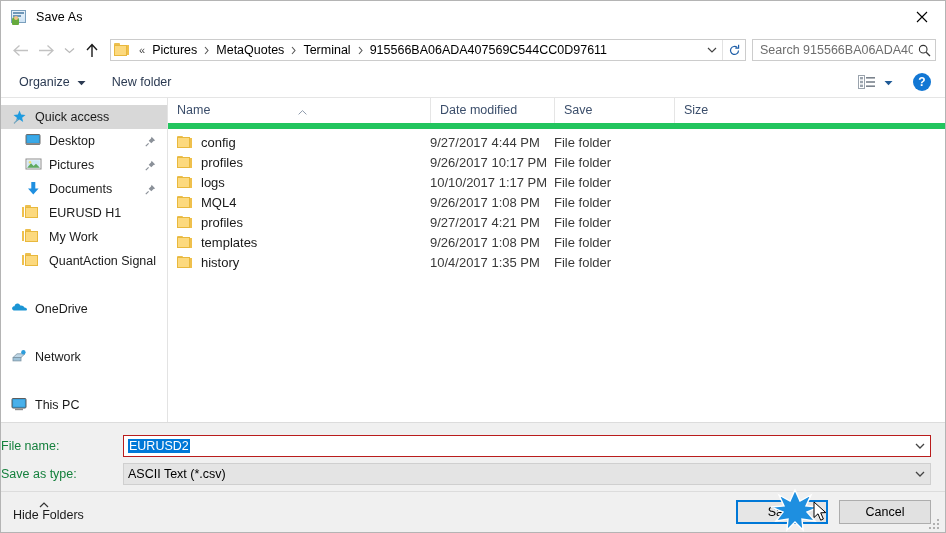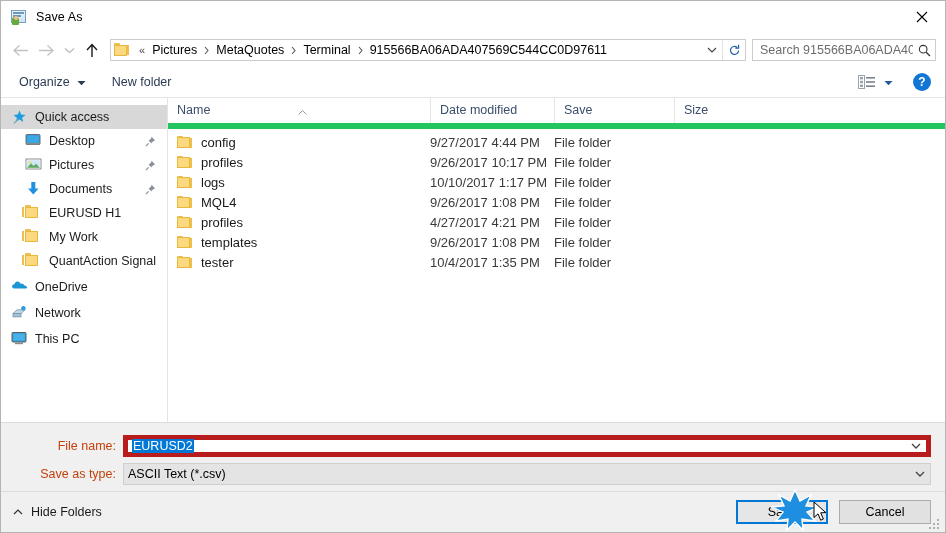--- a/index.html
+++ b/index.html
@@ -241,21 +241,21 @@
     display: flex;
     align-items: center;
     font-size: 12.5px;
     color: #1a1a1a;
     padding-left: 10px;
     box-sizing: border-box;
     white-space: nowrap;
   }
   .side-item.indent { padding-left: 24px; }
   .side-item.selected { background: #d8d8d8; }
-  .side-item.group { margin-top: 2px; }
+  .side-item.group { margin-top: 24px; }
   .side-ico {
     width: 17px; height: 16px;
     margin-right: 7px;
     flex: none;
     position: relative;
   }
   .side-label { flex: 1 1 auto; overflow: hidden; }
   .pin {
     width: 14px;
     flex: none;
@@ -369,37 +369,36 @@
   }
   .formrow {
     display: flex;
     align-items: center;
     height: 22px;
     margin-bottom: 6px;
     padding-right: 14px;
   }
   .formlabel {
     width: 122px;
-    text-align: right;
     padding-right: 7px;
     font-size: 12.5px;
-    color: #c2410c;
+    color: #15803d;
     flex: none;
     box-sizing: border-box;
   }
   .combo {
     flex: 1 1 auto;
     height: 22px;
     display: flex;
     align-items: center;
     box-sizing: border-box;
     min-width: 0;
   }
   .combo.filename {
-    border: 5px solid #b91c1c;
+    border: 1px solid #b91c1c;
     background: #ffffff;
   }
   .combo.filetype {
     border: 1px solid #cfcfcf;
     background: #e4e4e4;
   }
   .combo .value {
     flex: 1 1 auto;
     padding-left: 4px;
     font-size: 12.5px;
@@ -427,20 +426,21 @@
     background: #f0f0f0;
     border-top: 1px solid #dcdcdc;
     position: relative;
   }
   .hidefolders {
     display: flex;
     align-items: center;
     font-size: 12.5px;
     color: #1a1a1a;
     margin-left: 12px;
+    flex-direction: column;
   }
   .hidefolders .chev { margin-right: 8px; display: flex; align-items: center; }
   .footer-spacer { flex: 1 1 auto; }
   .btn {
     width: 92px;
     height: 24px;
     font-size: 12.5px;
     color: #000;
     display: flex;
     align-items: center;
@@ -809,21 +809,21 @@
         </div>
         <div class="frow">
           <span class="fname">
             <span class="folder">
                 <span class="tab"></span>
                 <span class="body"></span>
                 <span class="spine"></span>
               </span>
             <span>profiles</span>
           </span>
-          <span class="fdate">4/27/2017 4:21 PM</span>
+          <span class="fdate">9/27/2017 4:21 PM</span>
           <span class="ftype">File folder</span>
           <span class="fsize"></span>
         </div>
         <div class="frow">
           <span class="fname">
             <span class="folder">
                 <span class="tab"></span>
                 <span class="body"></span>
                 <span class="spine"></span>
               </span>
@@ -833,21 +833,21 @@
           <span class="ftype">File folder</span>
           <span class="fsize"></span>
         </div>
         <div class="frow">
           <span class="fname">
             <span class="folder">
                 <span class="tab"></span>
                 <span class="body"></span>
                 <span class="spine"></span>
               </span>
-            <span>tester</span>
+            <span>history</span>
           </span>
           <span class="fdate">10/4/2017 1:35 PM</span>
           <span class="ftype">File folder</span>
           <span class="fsize"></span>
         </div>
       </div>
     </div>
   </div>
 
   <div class="formarea">

